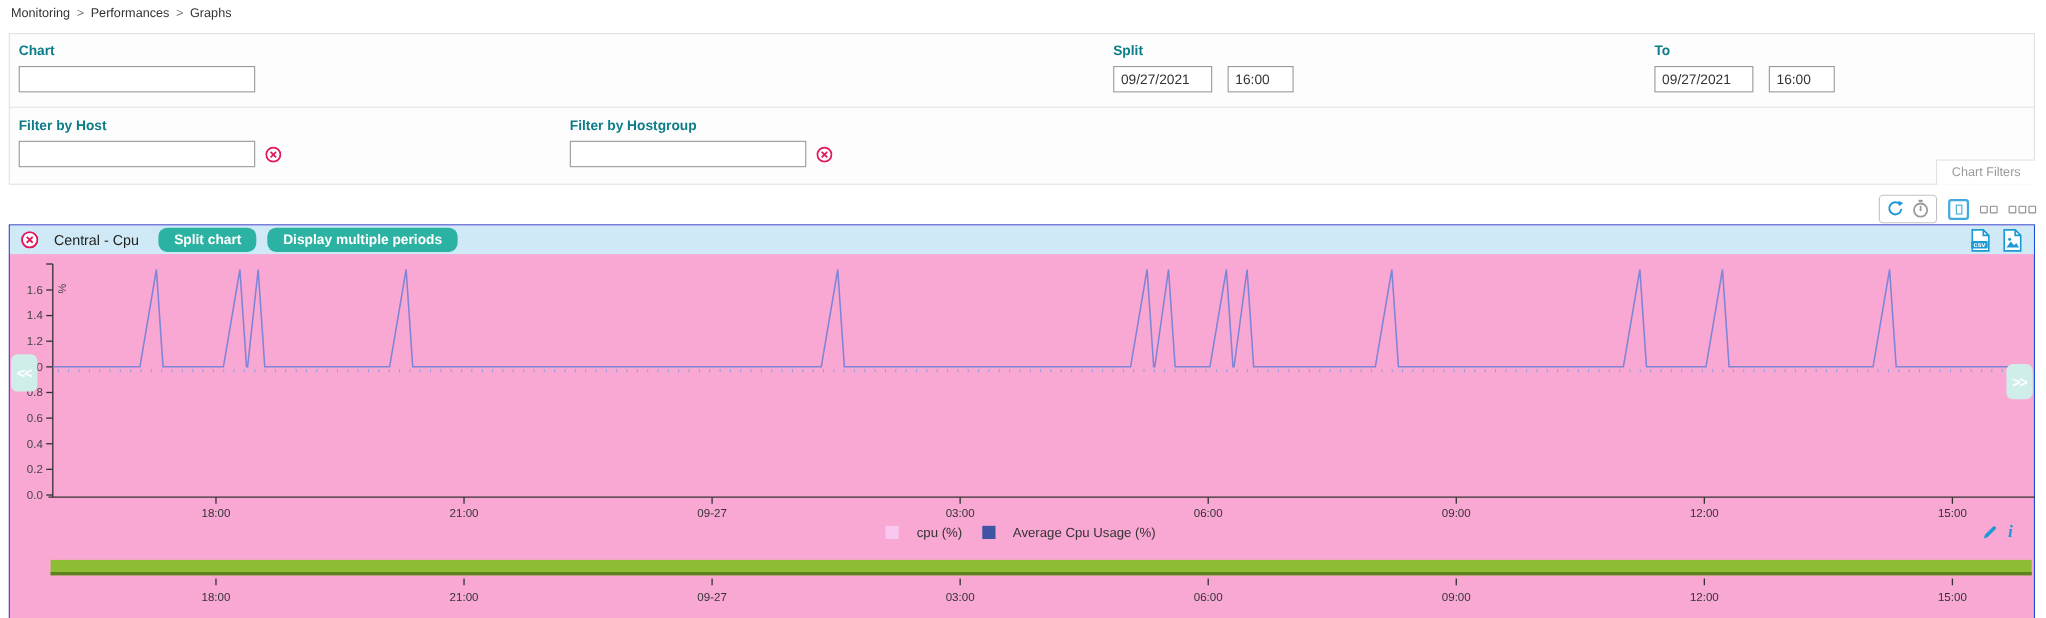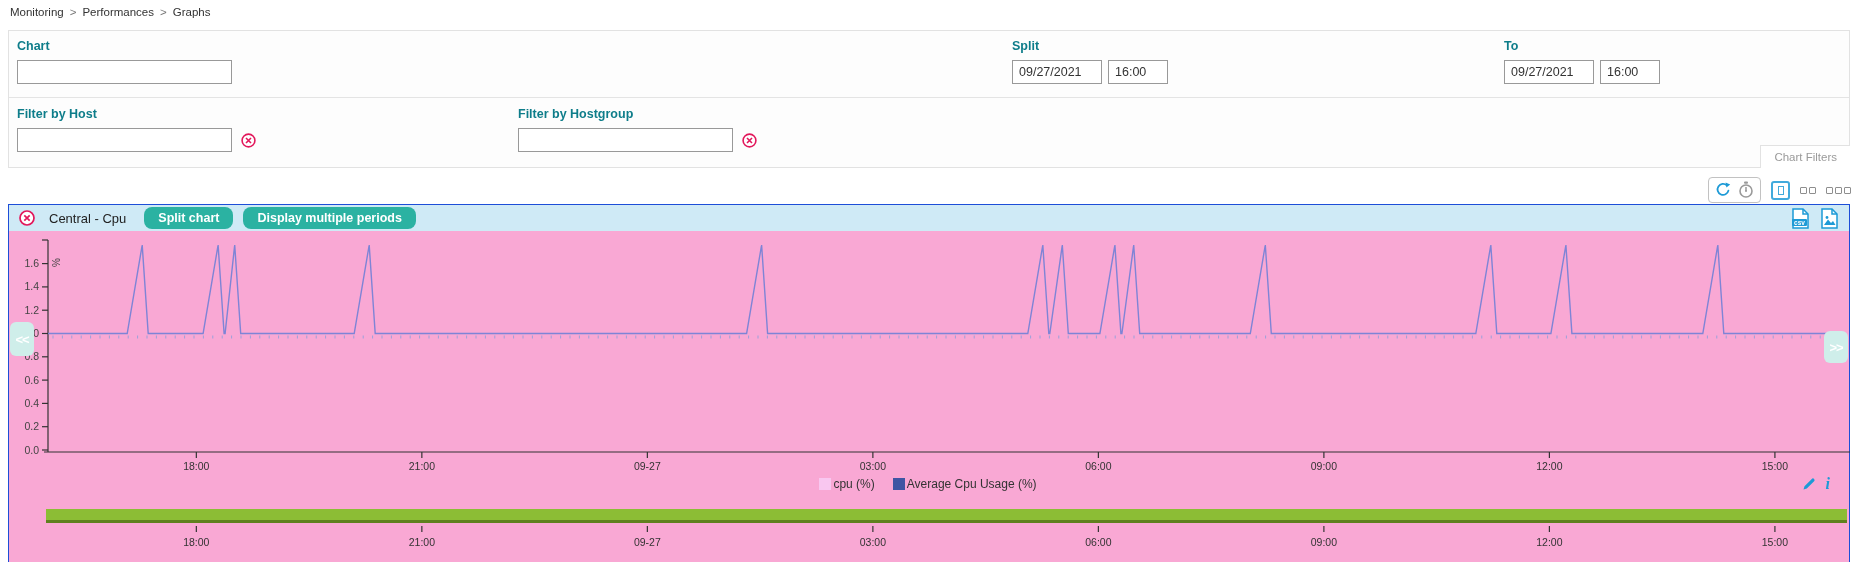--- a/index.html
+++ b/index.html
@@ -13,21 +13,21 @@
 
   
   .filter-box { position:absolute; left:8px; top:30px; width:1842px; height:138px;
                 background:#fdfdfd; border:1px solid #e2e2e2; }
   .fcol { position:absolute; }
   .c1 { left:8px; } .c2 { left:509px; } .c3 { left:1003px; } .c4 { left:1495px; }
   .r1 { top:8px; } .r2 { top:76px; }
   .flabel { font-size:12.5px; font-weight:bold; color:#0e7d8a; margin-bottom:7px; }
   .finput { height:24px; border:1px solid #999; background:#fff; font-size:12.5px;
             padding:2px 6px; font-family:"Liberation Sans", sans-serif; color:#333; }
-  .w215 { width:215px; } .w90 { width:90px; } .w60 { width:60px; margin-left:6px; }
+  .w215 { width:215px; } .w90 { width:90px; } .w60 { width:60px; margin-left:14px; }
   .frow { display:flex; align-items:center; }
   .clear-icon { margin-left:9px; cursor:pointer; display:inline-flex; }
   .fake-select { width:90px; height:26px; border:1px solid #999; background:#fff;
                  display:flex; align-items:center; justify-content:flex-end;
                  padding:0 7px; cursor:pointer; }
   .fdivider { position:absolute; left:0; top:66px; width:100%; height:1px; background:#e4e4e4; }
   .chart-filters-tab { position:absolute; right:-1px; bottom:-1px; background:#fff;
                        border-top:1px solid #e2e2e2; border-left:1px solid #e2e2e2;
                        padding:5px 13px; font-size:11.5px; color:#9a9a9a; cursor:pointer;margin-left:15px; }
 
@@ -51,21 +51,21 @@
   .teal-btn { background:#2bb2a2; color:#fff; border:none; border-radius:8px;
               padding:4px 14px; font-size:12.5px; font-weight:bold; cursor:pointer;
               font-family:"Liberation Sans", sans-serif; }
   .header-spacer { flex:1; }
   .export-icons { display:flex; gap:10px; align-items:center; }
 
   #chart-svg { position:absolute; left:0; top:228px; }
 
   .legend { position:absolute; left:46px; top:477px; width:1764px;
             display:flex; justify-content:center; gap:18px; }
-  .legend-item { display:flex; align-items:center; gap:2px; font-size:12px; color:#333; cursor:pointer; }
+  .legend-item { display:flex; align-items:center; gap:16px; font-size:12px; color:#333; cursor:pointer; }
   .legend-swatch { width:12px; height:12px; display:inline-block; }
   .legend-tools { position:absolute; top:475px; right:30px; display:flex; gap:10px; align-items:center; }
   .info-glyph { font-family:"Liberation Serif", serif; font-style:italic; font-weight:bold;
                 color:#1d9ad6; font-size:16px; cursor:pointer; }
 
   .pan-btn { position:absolute; background:#cfeeea; color:#fff; font-weight:bold; font-size:13px;
              letter-spacing:-1px; border-radius:6px; display:flex; align-items:center;
              justify-content:center; cursor:pointer; }
   .pan-left { left:10px; top:322px; width:24px; height:34px; }
   .pan-right { left:1824px; top:331px; width:24px; height:32px; }

